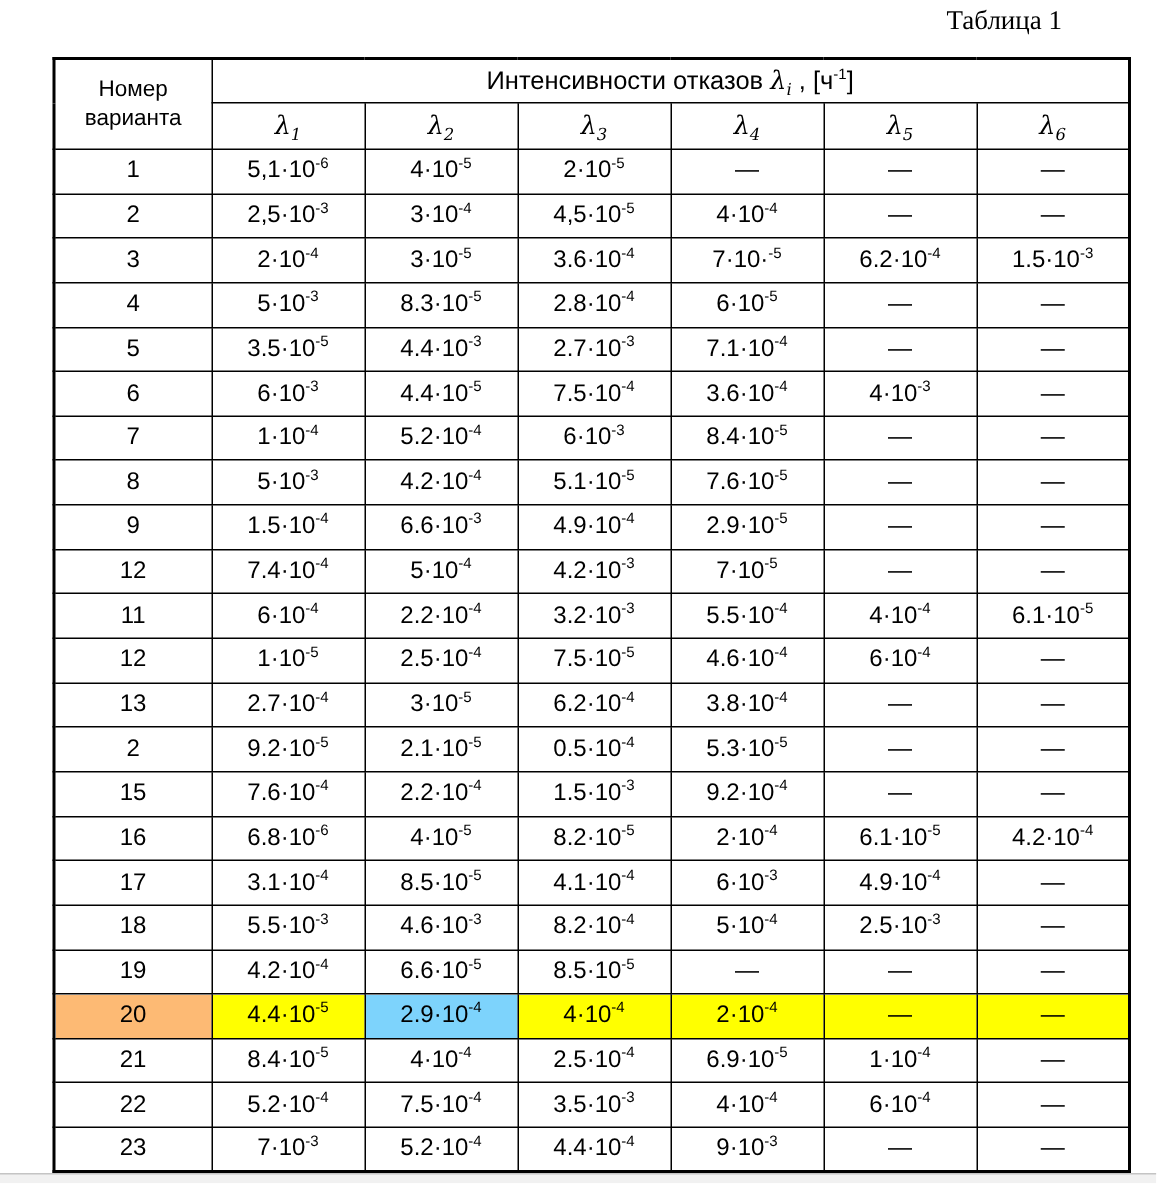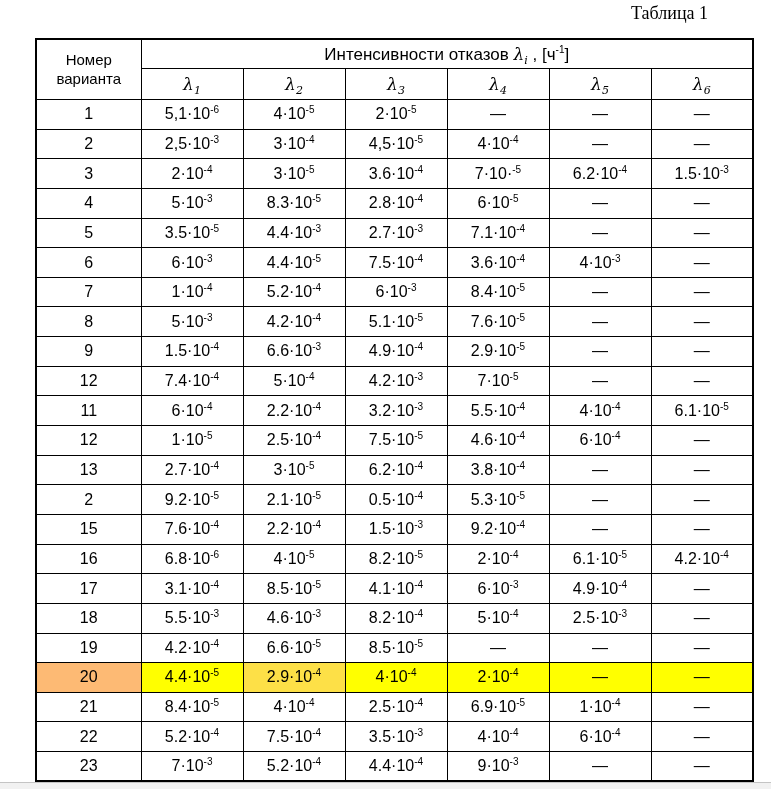--- a/index.html
+++ b/index.html
@@ -237,21 +237,21 @@
           <td><span>4.2·10</span><sup>-4</sup></td>
           <td><span>6.6·10</span><sup>-5</sup></td>
           <td><span>8.5·10</span><sup>-5</sup></td>
           <td>—</td>
           <td>—</td>
           <td>—</td>
         </tr>
         <tr>
           <td style="background: #fdba74;">20</td>
           <td style="background: rgb(255, 255, 0); margin-left: 32px;"><span>4.4·10</span><sup>-5</sup></td>
-          <td style="background: #fde047;"><span>2.9·10</span><sup>-4</sup></td>
+          <td style="background: #7dd3fc;"><span>2.9·10</span><sup>-4</sup></td>
           <td style="background: rgb(255, 255, 0);"><span>4·10</span><sup>-4</sup></td>
           <td style="background: rgb(255, 255, 0);"><span>2·10</span><sup>-4</sup></td>
           <td style="background: rgb(255, 255, 0);">—</td>
           <td style="background: rgb(255, 255, 0);">—</td>
         </tr>
         <tr>
           <td>21</td>
           <td><span>8.4·10</span><sup>-5</sup></td>
           <td><span>4·10</span><sup>-4</sup></td>
           <td><span>2.5·10</span><sup>-4</sup></td>

